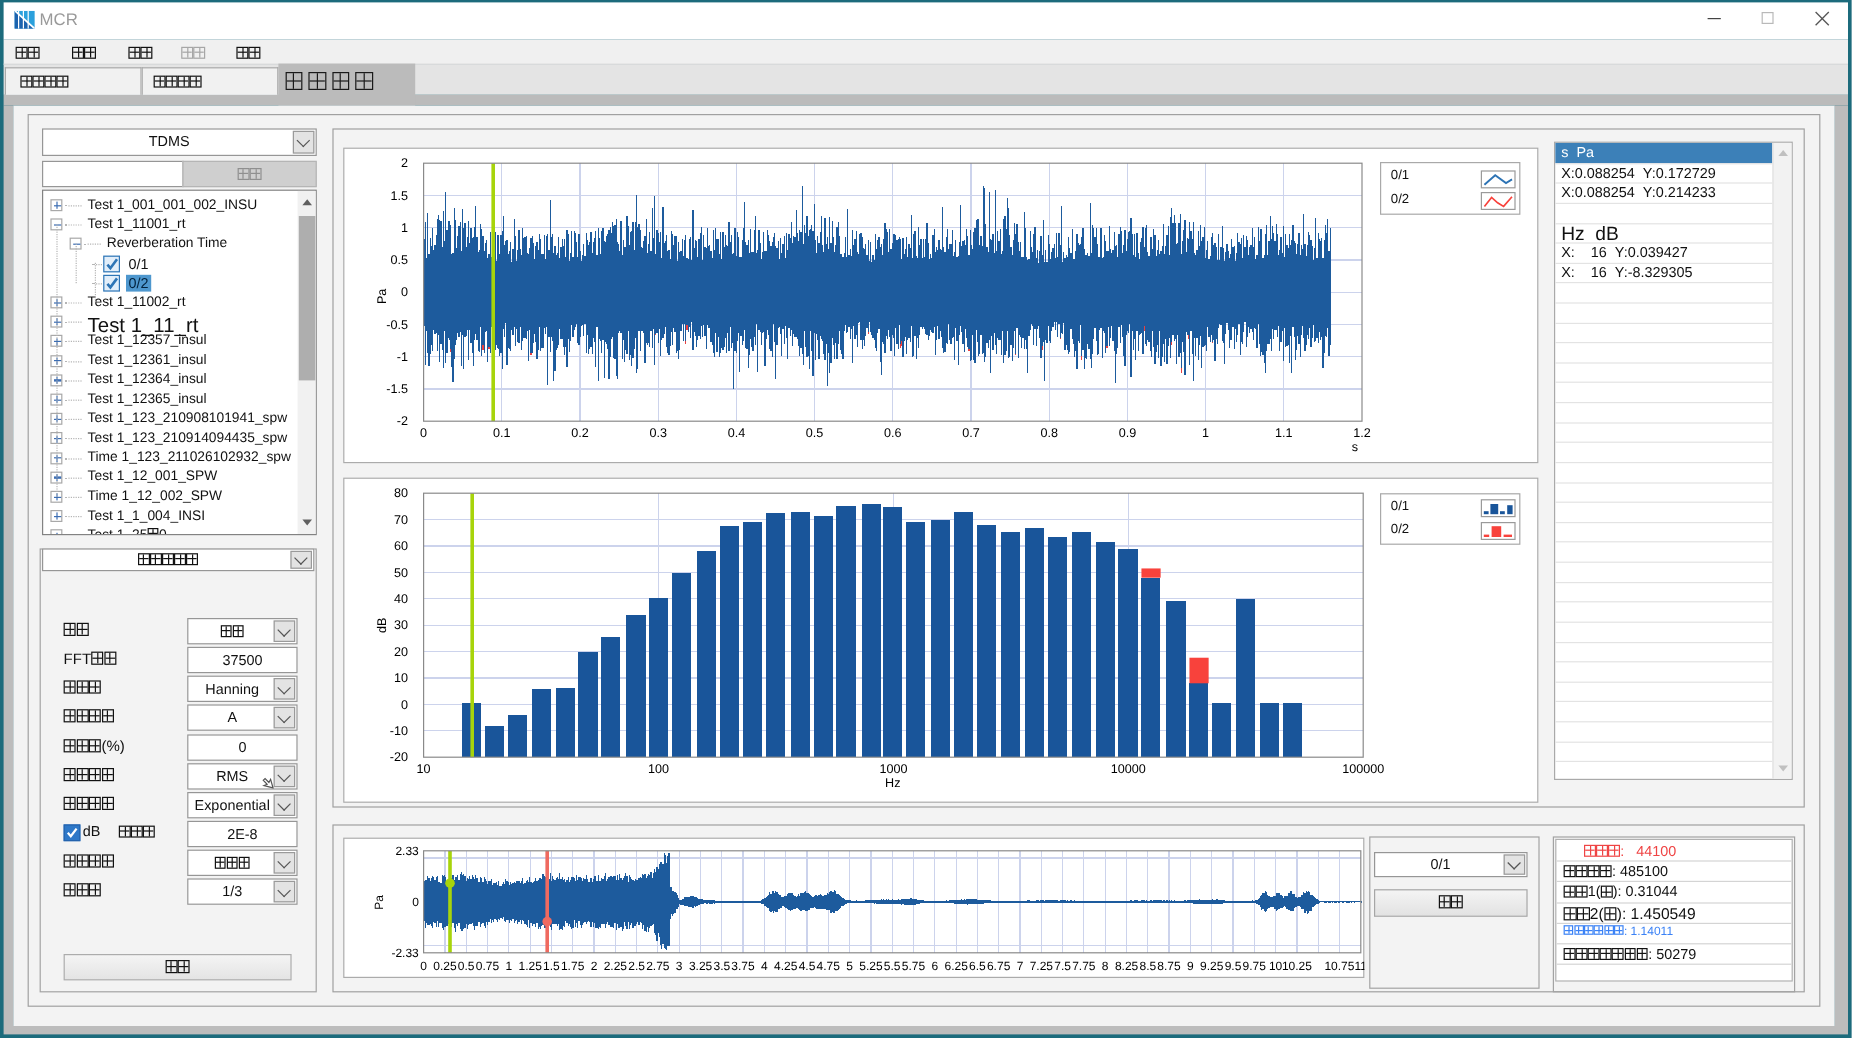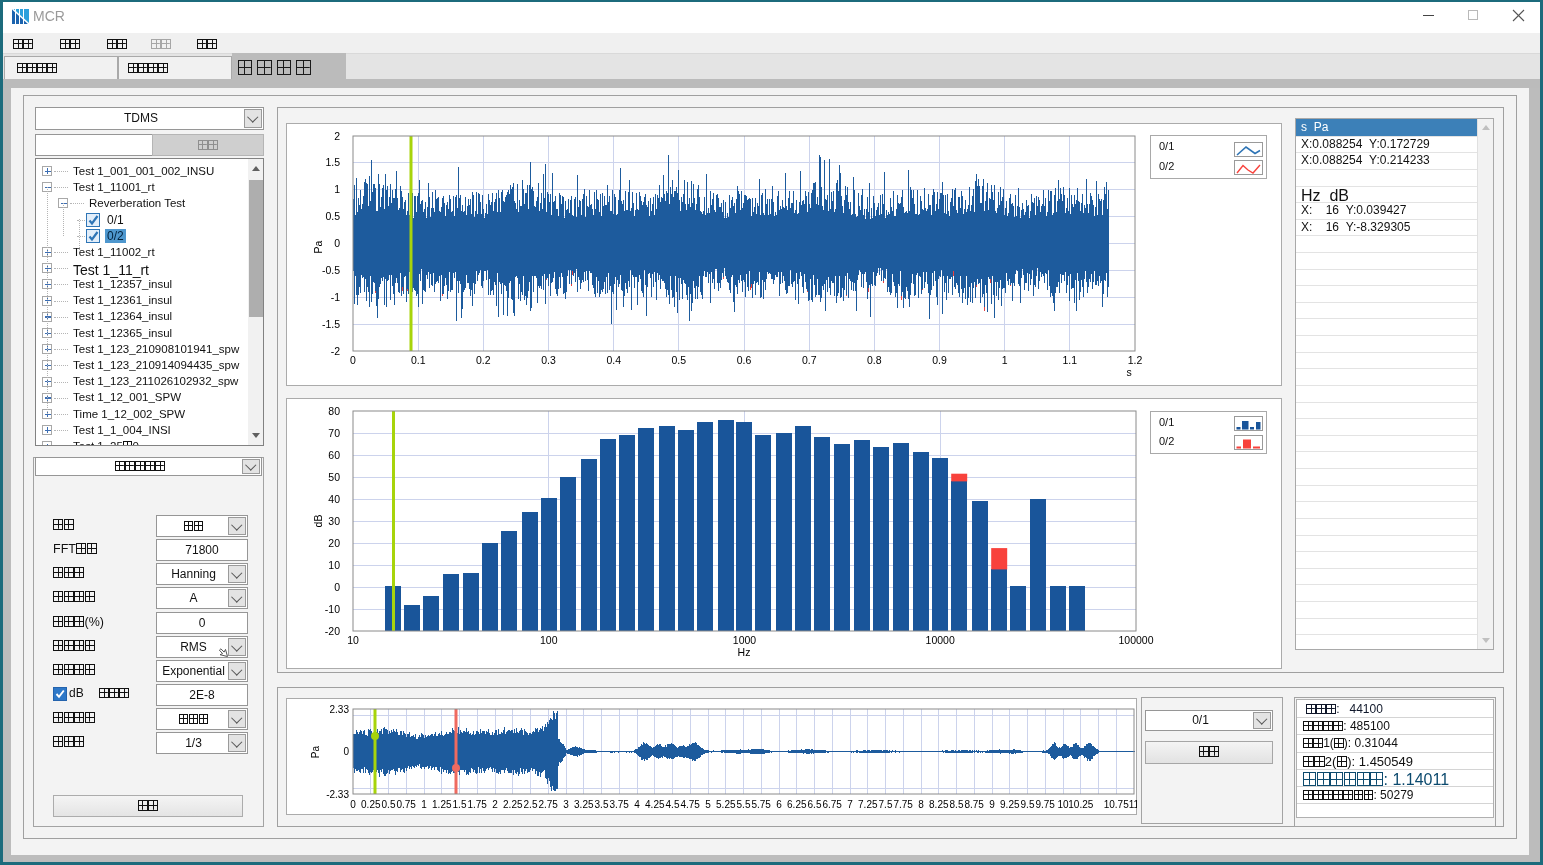--- a/index.html
+++ b/index.html
@@ -68,21 +68,21 @@
     <div style="position:absolute;left:37px;top:5.5px;font-size:11.5px;color:#111;white-space:pre">Test 1_001_001_002_INSU</div>
     <div style="position:absolute;left:6px;top:23.2px;width:10px;height:10px;border:1px solid #a8a8a8;background:#fff">
       <div style="position:absolute;left:1.5px;top:3.5px;width:6px;height:1.4px;background:#3c6eb4"></div>
     </div>
     <div style="position:absolute;left:18px;top:28.2px;width:14px;height:1px;border-top:1px dotted #b5b5b5"></div>
     <div style="position:absolute;left:37px;top:21.7px;font-size:11.5px;color:#111;white-space:pre">Test 1_11001_rt</div>
     <div style="position:absolute;left:22px;top:39.4px;width:10px;height:10px;border:1px solid #a8a8a8;background:#fff">
       <div style="position:absolute;left:1.5px;top:3.5px;width:6px;height:1.4px;background:#3c6eb4"></div>
     </div>
     <div style="position:absolute;left:34px;top:44.4px;width:14px;height:1px;border-top:1px dotted #b5b5b5"></div>
-    <div style="position:absolute;left:53px;top:37.9px;font-size:11.5px;color:#111;white-space:pre">Reverberation Test</div>
+    <div style="position:absolute;left:53px;top:37.9px;font-size:11.5px;color:#111;white-space:pre">Reverberation Time</div>
     <div style="position:absolute;left:41px;top:60.6px;width:8px;height:1px;border-top:1px dotted #b5b5b5"></div>
     <div style="position:absolute;left:50px;top:54.1px;width:14px;height:14px;border:1px solid #2e75b6;background:#e2eefa">
 <svg width="13" height="13" viewBox="0 0 13 13" style="position:absolute;left:0;top:0">
         <polyline points="2.5,6.5 5,9.5 10.5,2" fill="none" stroke="#2e75b6" stroke-width="2.2"></polyline>
       </svg>
     </div>
     <div style="position:absolute;left:69px;top:53.6px;font-size:12px;padding:0 2px;color:#111">0/1</div>
     <div style="position:absolute;left:41px;top:76.8px;width:8px;height:1px;border-top:1px dotted #b5b5b5"></div>
     <div style="position:absolute;left:50px;top:70.3px;width:14px;height:14px;border:1px solid #2e75b6;background:#e2eefa">
 <svg width="13" height="13" viewBox="0 0 13 13" style="position:absolute;left:0;top:0">
@@ -94,21 +94,21 @@
       <div style="position:absolute;left:1.5px;top:3.5px;width:6px;height:1.4px;background:#3c6eb4"></div>
       <div style="position:absolute;left:3.8px;top:1.2px;width:1.4px;height:6px;background:#3c6eb4"></div>
     </div>
     <div style="position:absolute;left:18px;top:93.0px;width:14px;height:1px;border-top:1px dotted #b5b5b5"></div>
     <div style="position:absolute;left:37px;top:86.5px;font-size:11.5px;color:#111;white-space:pre">Test 1_11002_rt</div>
     <div style="position:absolute;left:6px;top:104.2px;width:10px;height:10px;border:1px solid #a8a8a8;background:#fff">
       <div style="position:absolute;left:1.5px;top:3.5px;width:6px;height:1.4px;background:#3c6eb4"></div>
       <div style="position:absolute;left:3.8px;top:1.2px;width:1.4px;height:6px;background:#3c6eb4"></div>
     </div>
     <div style="position:absolute;left:18px;top:109.2px;width:14px;height:1px;border-top:1px dotted #b5b5b5"></div>
-    <div style="position:absolute;left:37px;top:102.7px;font-size:14px;color:#111;white-space:pre">Test 1_11_rt</div>
+    <div style="position:absolute;left:37px;top:102.7px;font-size:17px;color:#111;white-space:pre">Test 1_11_rt</div>
     <div style="position:absolute;left:6px;top:120.4px;width:10px;height:10px;border:1px solid #a8a8a8;background:#fff">
       <div style="position:absolute;left:1.5px;top:3.5px;width:6px;height:1.4px;background:#3c6eb4"></div>
       <div style="position:absolute;left:3.8px;top:1.2px;width:1.4px;height:6px;background:#3c6eb4"></div>
     </div>
     <div style="position:absolute;left:18px;top:125.4px;width:14px;height:1px;border-top:1px dotted #b5b5b5"></div>
     <div style="position:absolute;left:37px;top:118.9px;font-size:11.5px;color:#111;white-space:pre">Test 1_12357_insul</div>
     <div style="position:absolute;left:6px;top:136.6px;width:10px;height:10px;border:1px solid #a8a8a8;background:#fff">
       <div style="position:absolute;left:1.5px;top:3.5px;width:6px;height:1.4px;background:#3c6eb4"></div>
       <div style="position:absolute;left:3.8px;top:1.2px;width:1.4px;height:6px;background:#3c6eb4"></div>
     </div>
@@ -136,21 +136,21 @@
       <div style="position:absolute;left:1.5px;top:3.5px;width:6px;height:1.4px;background:#3c6eb4"></div>
       <div style="position:absolute;left:3.8px;top:1.2px;width:1.4px;height:6px;background:#3c6eb4"></div>
     </div>
     <div style="position:absolute;left:18px;top:206.4px;width:14px;height:1px;border-top:1px dotted #b5b5b5"></div>
     <div style="position:absolute;left:37px;top:199.9px;font-size:11.5px;color:#111;white-space:pre">Test 1_123_210914094435_spw</div>
     <div style="position:absolute;left:6px;top:217.6px;width:10px;height:10px;border:1px solid #a8a8a8;background:#fff">
       <div style="position:absolute;left:1.5px;top:3.5px;width:6px;height:1.4px;background:#3c6eb4"></div>
       <div style="position:absolute;left:3.8px;top:1.2px;width:1.4px;height:6px;background:#3c6eb4"></div>
     </div>
     <div style="position:absolute;left:18px;top:222.6px;width:14px;height:1px;border-top:1px dotted #b5b5b5"></div>
-    <div style="position:absolute;left:37px;top:216.1px;font-size:11.5px;color:#111;white-space:pre">Test 1_123_211026102932_spw</div>
+    <div style="position:absolute;left:37px;top:216.1px;font-size:11.5px;color:#111;white-space:pre">Time 1_123_211026102932_spw</div>
     <div style="position:absolute;left:6px;top:233.8px;width:10px;height:10px;border:1px solid #a8a8a8;background:#fff">
       <div style="position:absolute;left:1.5px;top:3.5px;width:6px;height:1.4px;background:#3c6eb4"></div>
       <div style="position:absolute;left:3.8px;top:1.2px;width:1.4px;height:6px;background:#3c6eb4"></div>
     </div>
     <div style="position:absolute;left:18px;top:238.8px;width:14px;height:1px;border-top:1px dotted #b5b5b5"></div>
     <div style="position:absolute;left:37px;top:232.3px;font-size:11.5px;color:#111;white-space:pre">Test 1_12_001_SPW</div>
     <div style="position:absolute;left:6px;top:250.0px;width:10px;height:10px;border:1px solid #a8a8a8;background:#fff">
       <div style="position:absolute;left:1.5px;top:3.5px;width:6px;height:1.4px;background:#3c6eb4"></div>
       <div style="position:absolute;left:3.8px;top:1.2px;width:1.4px;height:6px;background:#3c6eb4"></div>
     </div>
@@ -182,21 +182,21 @@
   </div>
 <div class="abs" style="left:33px;top:457px;width:231px;height:370px;border:1px solid #a3a3a3"></div>
 <div class="combo" style="left:35px;top:457px;width:227px;height:19px;font-size:12px;line-height:17px;color:#111"><i class="c"></i><i class="c"></i><i class="c"></i><i class="c"></i><i class="c"></i><span class="cbtn">
       <span class="chev"></span>
     </span></div>
 <div class="abs" style="left:53px;top:518px;font-size:12.5px;color:#111;white-space:nowrap"><i class="c"></i><i class="c"></i></div>
 <div class="combo" style="left:156px;top:515px;width:92px;height:22px;font-size:12px;line-height:20px"><i class="c"></i><i class="c"></i><span class="cbtn">
       <span class="chev"></span>
     </span></div>
 <div class="abs" style="left:53px;top:542px;font-size:12.5px;color:#111;white-space:nowrap">FFT<i class="c"></i><i class="c"></i></div>
-<div class="inp" style="left:156px;top:539px;width:92px;height:22px;font-size:12px;line-height:20px">71800</div>
+<div class="inp" style="left:156px;top:539px;width:92px;height:22px;font-size:12px;line-height:20px">37500</div>
 <div class="abs" style="left:53px;top:566px;font-size:12.5px;color:#111;white-space:nowrap"><i class="c"></i><i class="c"></i><i class="c"></i></div>
 <div class="combo" style="left:156px;top:563px;width:92px;height:22px;font-size:12px;line-height:20px">Hanning<span class="cbtn">
       <span class="chev"></span>
     </span></div>
 <div class="abs" style="left:53px;top:590px;font-size:12.5px;color:#111;white-space:nowrap"><i class="c"></i><i class="c"></i><i class="c"></i><i class="c"></i></div>
 <div class="combo" style="left:156px;top:587px;width:92px;height:22px;font-size:12px;line-height:20px">A<span class="cbtn">
       <span class="chev"></span>
     </span></div>
 <div class="abs" style="left:53px;top:615px;font-size:12.5px;color:#111;white-space:nowrap"><i class="c"></i><i class="c"></i><i class="c"></i>(%)</div>
 <div class="inp" style="left:156px;top:612px;width:92px;height:22px;font-size:12px;line-height:20px">0</div>
@@ -465,24 +465,24 @@
     <text x="848.0" y="110" text-anchor="middle" class="als">11</text>
     <text x="33" y="54" class="als" transform="rotate(-90 33 54)" text-anchor="middle">Pa</text>
   </svg>
 <div class="abs" style="left:1141px;top:697px;width:142px;height:127px;border:1px solid #a3a3a3"></div>
 <div class="combo" style="left:1145px;top:710px;width:128px;height:21px;font-size:12px;line-height:19px">0/1<span class="cbtn">
       <span class="chev"></span>
     </span></div>
 <div class="abs" style="left:1145px;top:741px;width:128px;height:23px;background:linear-gradient(#f4f4f4,#e2e2e2);border:1px solid #a6a6a6;font-size:12.5px;color:#111;text-align:center;line-height:21px"><i class="c"></i><i class="c"></i></div>
 <div class="abs" style="left:1294px;top:697px;width:202px;height:130px;border:1px solid #a3a3a3"></div>
 <div class="abs" style="left:1296px;top:699px;width:198px;height:119px;background:#fff;border:1px solid #b0b0b0;overflow:hidden">
-    <div style="position:absolute;left:9px;top:2.0px;font-size:12px;color:#0f172a;white-space:nowrap"><i class="c"></i><i class="c"></i><i class="c"></i>: &nbsp;&nbsp;44100</div>
+    <div style="position:absolute;left:23px;top:2.0px;font-size:12px;color:#ef4444;white-space:nowrap"><i class="c"></i><i class="c"></i><i class="c"></i>: &nbsp;&nbsp;44100</div>
     <div style="position:absolute;left:6px;top:19.2px;font-size:12px;color:#111;white-space:nowrap"><i class="c"></i><i class="c"></i><i class="c"></i><i class="c"></i>: 485100</div>
     <div class="sep" style="top:17.2px;background:#d4d4d4"></div>
     <div style="position:absolute;left:6px;top:36.4px;font-size:12px;color:#111;white-space:nowrap"><i class="c"></i><i class="c"></i>1(<i class="c"></i>): 0.31044</div>
     <div class="sep" style="top:34.4px;background:#d4d4d4"></div>
     <div style="position:absolute;left:6px;top:53.6px;font-size:13px;color:#111;white-space:nowrap"><i class="c"></i><i class="c"></i>2(<i class="c"></i>): 1.450549</div>
     <div class="sep" style="top:51.6px;background:#d4d4d4"></div>
-    <div style="position:absolute;left:6px;top:70.8px;font-size:16px;color:#0c4a6e;white-space:nowrap"><i class="c"></i><i class="c"></i><i class="c"></i><i class="c"></i><i class="c"></i><i class="c"></i>: 1.14011</div>
+    <div style="position:absolute;left:6px;top:70.8px;font-size:10px;color:#3b82f6;white-space:nowrap"><i class="c"></i><i class="c"></i><i class="c"></i><i class="c"></i><i class="c"></i><i class="c"></i>: 1.14011</div>
     <div class="sep" style="top:68.8px;background:#d4d4d4"></div>
     <div style="position:absolute;left:6px;top:88.0px;font-size:12px;color:#111;white-space:nowrap"><i class="c"></i><i class="c"></i><i class="c"></i><i class="c"></i><i class="c"></i><i class="c"></i><i class="c"></i>: 50279</div>
     <div class="sep" style="top:86.0px;background:#d4d4d4"></div>
     <div class="sep" style="top:103.2px;background:#d4d4d4"></div>
   </div>
 </body></html>

